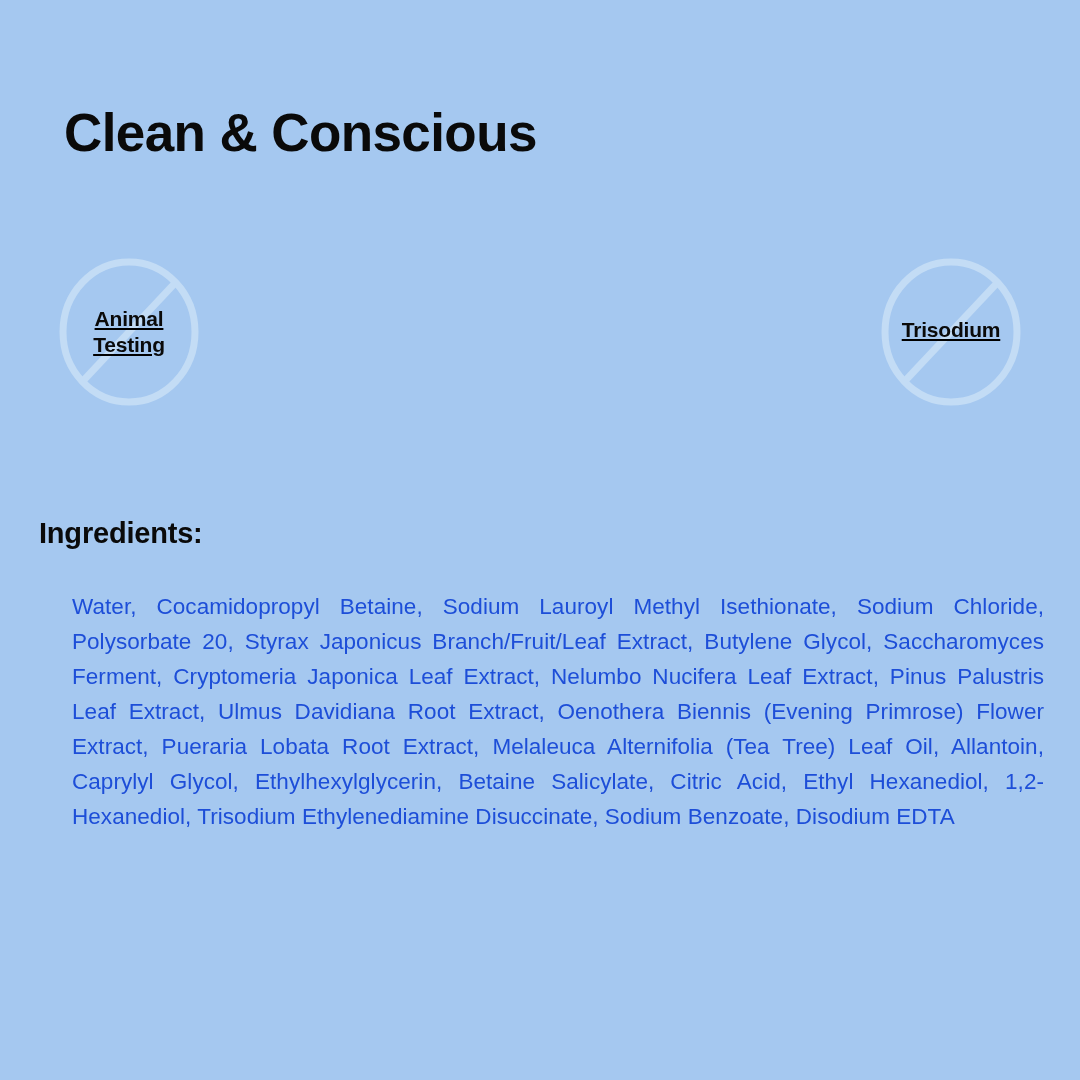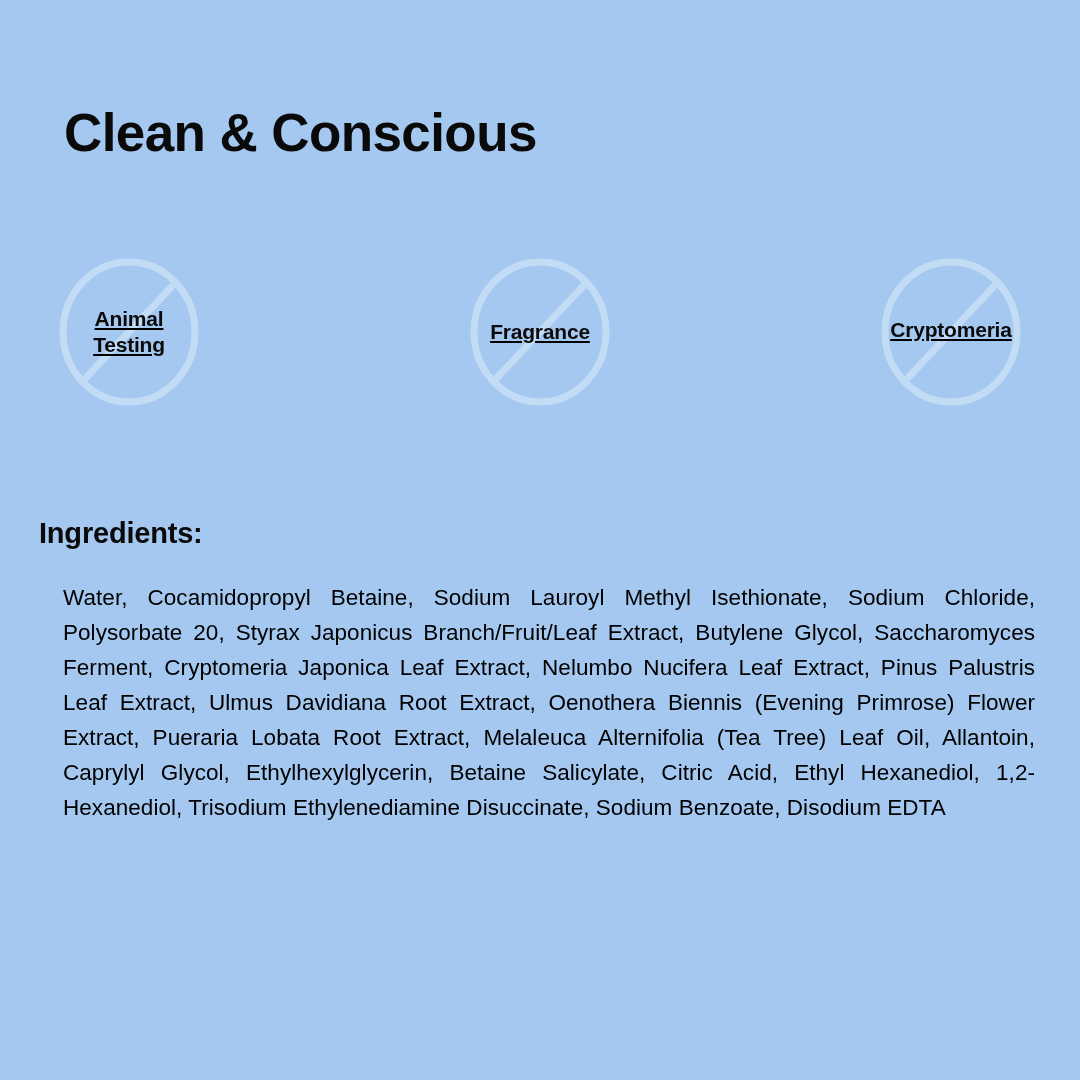--- a/index.html
+++ b/index.html
@@ -93,25 +93,25 @@
     font-weight: 700;
     color: #0a0a0a;
     letter-spacing: -0.2px;
   }
 
   .ingredients-body {
     position: absolute;
     left: 55px;
     top: 572px;
     width: 972px;
-    margin: 8px;
+    margin: 17px;
     font-size: 22.5px;
     font-weight: 400;
     line-height: 35px;
-    color: #000000;
+    color: #1d4ed8;
     text-align: justify;
     text-justify: inter-word;
     hyphens: auto;
     -webkit-hyphens: auto;
     letter-spacing: 0.05px;
   }
 </style>
 </head>
 <body>
 
@@ -123,35 +123,28 @@
 
     <div class="badge">
       <svg class="badge-mark" viewBox="0 0 140 148">
         <ellipse cx="70" cy="74" rx="66" ry="70" fill="none" stroke="#c3dcf5" stroke-width="7"></ellipse>
         <line x1="23" y1="124" x2="117" y2="24" stroke="#c3dcf5" stroke-width="7" stroke-linecap="butt"></line>
       </svg>
       <span class="badge-label">Animal
 Testing</span>
     </div>
 
-    <div class="badge">
-      <svg class="badge-mark" viewBox="0 0 140 148">
-        <ellipse cx="70" cy="74" rx="66" ry="70" fill="none" stroke="#c3dcf5" stroke-width="7"></ellipse>
-        <line x1="23" y1="124" x2="117" y2="24" stroke="#c3dcf5" stroke-width="7" stroke-linecap="butt"></line>
-      </svg>
-      <span class="badge-label">Fragrance</span>
-    </div>
 
 
     <div class="badge shift-up">
       <svg class="badge-mark" viewBox="0 0 140 148">
         <ellipse cx="70" cy="74" rx="66" ry="70" fill="none" stroke="#c3dcf5" stroke-width="7"></ellipse>
         <line x1="23" y1="124" x2="117" y2="24" stroke="#c3dcf5" stroke-width="7" stroke-linecap="butt"></line>
       </svg>
-      <span class="badge-label">Cryptomeria</span>
+      <span class="badge-label">Trisodium</span>
     </div>
 
 
   </div>
 
   <h2 class="ingredients-heading">Ingredients:</h2>
 
   <p class="ingredients-body">Water, Cocamidopropyl Betaine, Sodium Lauroyl Methyl Isethionate, Sodium Chloride, Polysorbate 20, Styrax Japonicus Branch/Fruit/Leaf Extract, Butylene Glycol, Saccharomyces Ferment, Cryptomeria Japonica Leaf Extract, Nelumbo Nucifera Leaf Extract, Pinus Palustris Leaf Extract, Ulmus Davidiana Root Extract, Oenothera Biennis (Evening Primrose) Flower Extract, Pueraria Lobata Root Extract, Melaleuca Alternifolia (Tea Tree) Leaf Oil, Allantoin, Caprylyl Glycol, Ethylhexylglycerin, Betaine Salicylate, Citric Acid, Ethyl Hexanediol, 1,2-Hexanediol, Trisodium Ethylenediamine Disuccinate, Sodium Benzoate, Disodium EDTA</p>
 
 </div>

